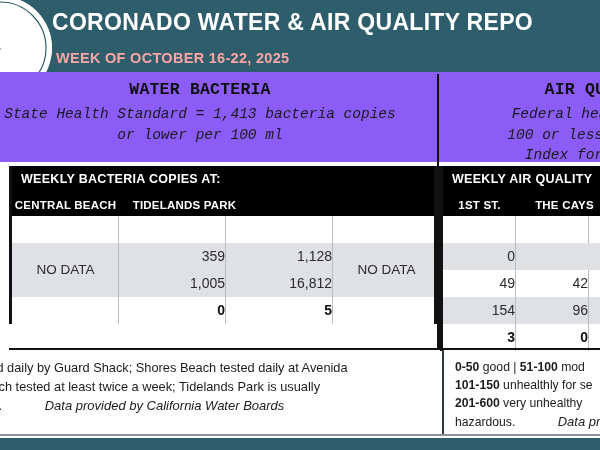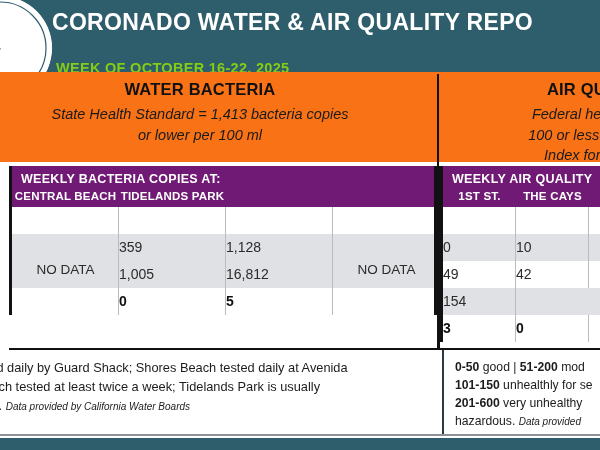--- a/index.html
+++ b/index.html
@@ -40,24 +40,24 @@
     font-size: 23px;
     font-weight: bold;
     color: #ffffff;
     letter-spacing: 0.3px;
     white-space: nowrap;
     line-height: 1.1;
   }
   .header-sub {
     font-size: 14.5px;
     font-weight: bold;
-    color: #84cc16;
+    color: #fca5a5;
     letter-spacing: 0.3px;
     white-space: nowrap;
-    margin-top: 25px;
+    margin-top: 15px;
     margin-left: 4px;
   }
 
   
   .logo-seal {
     position: absolute;
     left: -52px;
     top: -4px;
     width: 104px;
     height: 104px;
@@ -67,21 +67,22 @@
   }
   .logo-seal svg { display: block; }
 
   
   .caption-strip {
     position: absolute;
     left: 0;
     top: 72px;
     width: 600px;
     height: 90px;
-    background: #f97316;
+    background: #8b5cf6;
+    font-family: Liberation Mono, monospace;
   }
   .cap-block {
     position: absolute;
     top: 8px;
     text-align: center;
   }
   .cap-water { left: -30px; width: 460px; }
   .cap-air   { left: 445px; width: 290px; }
 
   .cap-title {
@@ -113,34 +114,35 @@
   .tbl {
     position: absolute;
     border-left: 3px solid #111111;
     border-right: 3px solid #111111;
     box-sizing: border-box;
   }
   .tbl-water { left: 9px;  top: 166px; width: 428px; }
   .tbl-air   { left: 440px; top: 166px; width: 200px; }
 
   .thead {
-    background: #701a75;
+    background: #000000;
     color: #ffffff;
     padding: 6px 0 5px 0;
   }
   .thead-caption {
     font-size: 12.5px;
     font-weight: bold;
     letter-spacing: 0.3px;
     padding-left: 9px;
     white-space: nowrap;
   }
   .thead-cols {
     display: flex;
-    margin-top: 4px;
+    margin-top: 13px;
+    gap: 12px;
   }
   .thead-cols > div {
     font-size: 11.5px;
     font-weight: bold;
     letter-spacing: 0.2px;
     text-align: center;
     white-space: nowrap;
     overflow: hidden;
   }
   .thead-water > div { flex: 0 0 107px; }
@@ -149,21 +151,21 @@
   .tbody { background: #ffffff; }
   .trow {
     display: flex;
     height: 27px;
     align-items: center;
   }
   .trow.stripe { background: #dfe1e4; }
   .trow > div {
     font-size: 14px;
     color: #2b2b2b;
-    text-align: left;
+    text-align: right;
     box-sizing: border-box;
     height: 27px;
     line-height: 27px;
     overflow: hidden;
     white-space: nowrap;
   }
   .tbody-water .trow > div { flex: 0 0 107px; border-right: 1px solid #b9bcc0; }
   .tbody-water .trow > div:last-child { border-right: none; }
   .tbody-air .trow > div { flex: 0 0 73px; border-right: 1px solid #b9bcc0; }
   .tbody-air .trow > div:last-child { border-right: none; }
@@ -202,21 +204,21 @@
   .foot {
     position: absolute;
     top: 358px;
     font-size: 12.8px;
     color: #1c1c1c;
     line-height: 1.5;
     white-space: nowrap;
   }
   .foot-water { left: -42px; }
   .foot-air   { left: 455px; font-size: 12.2px; line-height: 1.48; }
-  .foot em { font-style: italic; font-size: 10px; }
+  .foot em { font-style: italic; font-size: 13px; margin-left: 39px; }
   .foot b  { font-weight: bold; }
 
   .foot-divider {
     position: absolute;
     left: 442px;
     top: 350px;
     width: 2px;
     height: 85px;
     background: #2b3a40;
   }
@@ -333,30 +335,30 @@
       </div>
     </div>
     <div class="tbody tbody-air">
       <div class="trow">
         <div></div>
         <div></div>
         <div></div>
       </div>
       <div class="trow stripe">
         <div>0</div>
-        <div>10</div>
         <div></div>
       </div>
       <div class="trow">
         <div>49</div>
         <div>42</div>
         <div></div>
       </div>
       <div class="trow stripe">
         <div>154</div>
+        <div>96</div>
         <div></div>
       </div>
       <div class="trow bold-row">
         <div>3</div>
         <div>0</div>
         <div></div>
       </div>
     </div>
   </div>
 
@@ -364,21 +366,21 @@
   <div class="tbl-bottom tbl-bottom-water"></div>
   <div class="tbl-bottom tbl-bottom-air"></div>
 
   <div class="foot foot-water">
     <div>d tested daily by Guard Shack; Shores Beach tested daily at Avenida</div>
     <div>ral Beach tested at least twice a week; Tidelands Park is usually</div>
     <div><span> a week. </span><em>Data provided by California Water Boards</em></div>
   </div>
 
   <div class="foot foot-air">
-    <div><b>0-50</b><span> good | </span><b>51-200</b><span> mod</span></div>
+    <div><b>0-50</b><span> good | </span><b>51-100</b><span> mod</span></div>
     <div><b>101-150</b><span> unhealthly for se</span></div>
     <div><b>201-600</b><span> very unhealthy</span></div>
     <div><span>hazardous. </span><em>Data provided</em></div>
   </div>
 
   <div class="foot-divider"></div>
   <div class="foot-rule"></div>
   <div class="bottom-bar"></div>
 
 </div>

